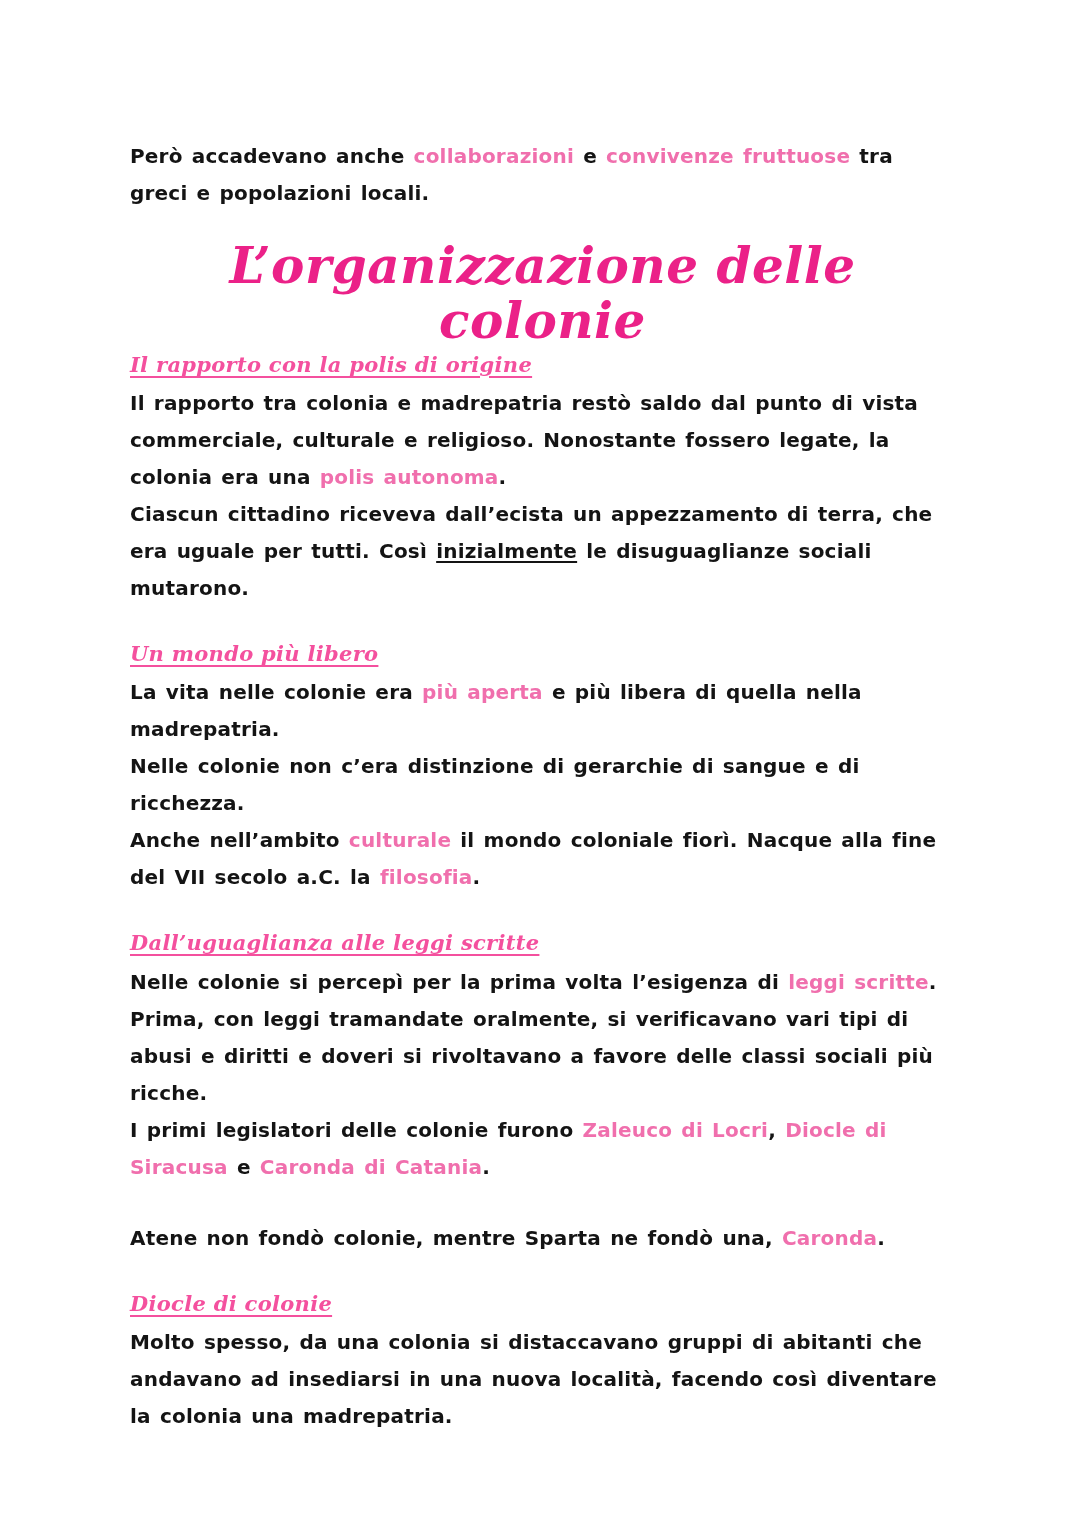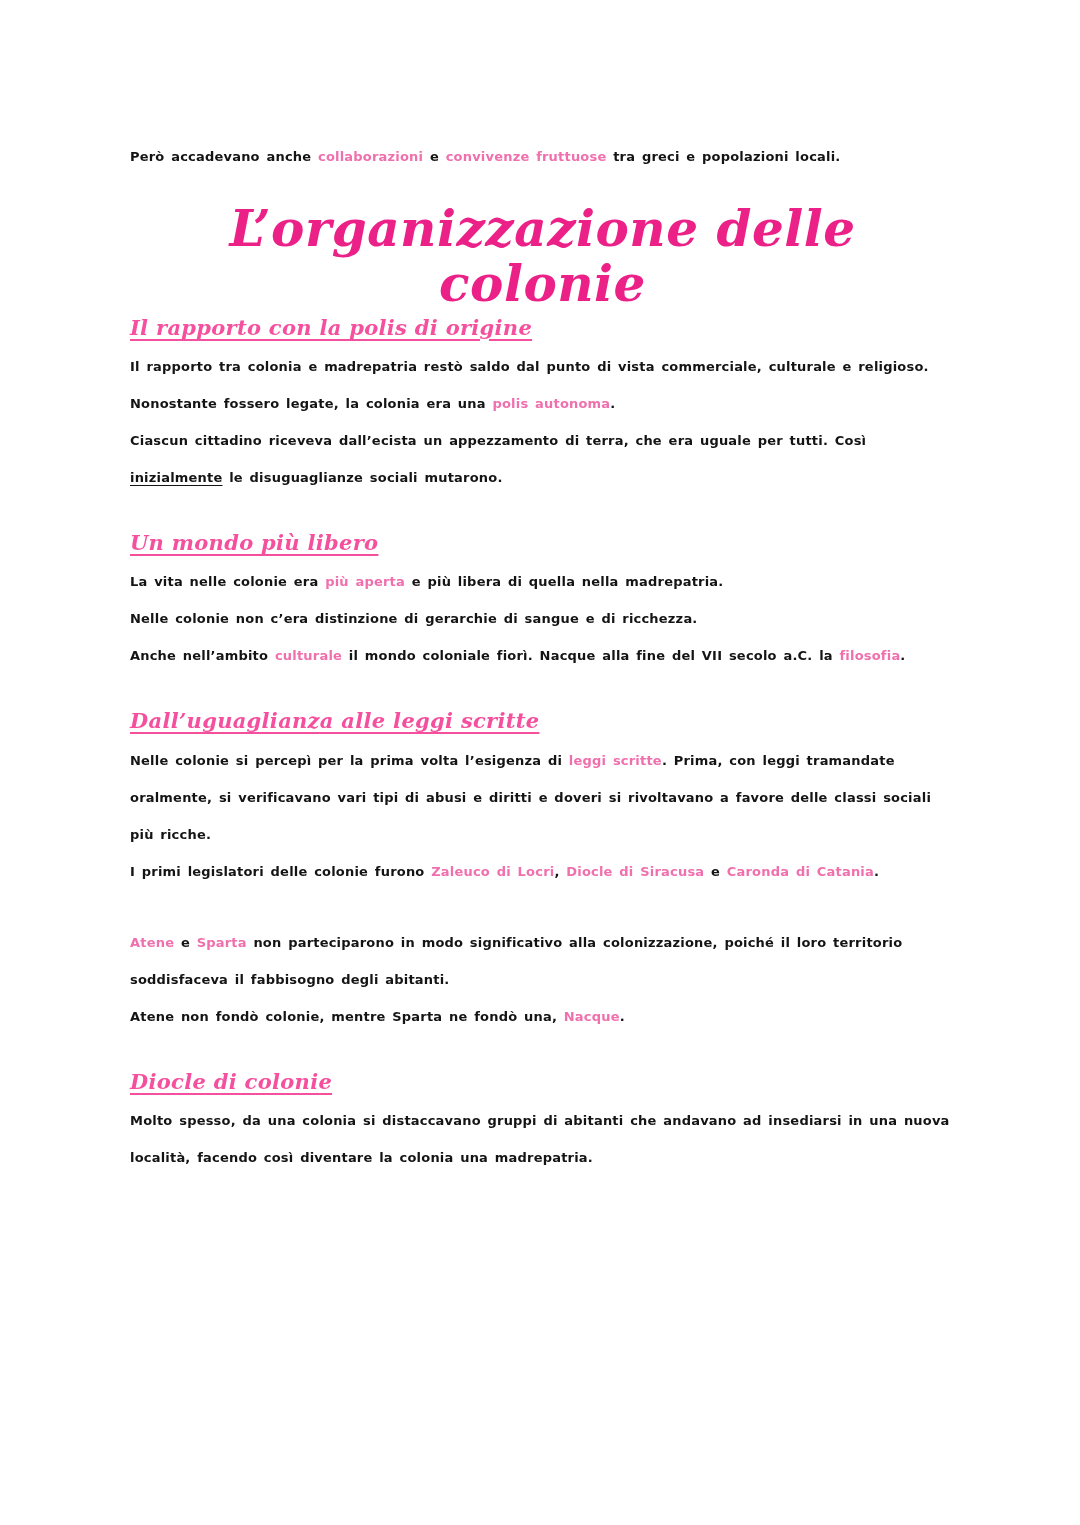--- a/index.html
+++ b/index.html
@@ -13,21 +13,21 @@
   .page{
     width:1080px;
     min-height:1525px;
     background:#ffffff;
     padding:138px 125px 60px 130px;
     font-family:"DejaVu Sans","Liberation Sans",sans-serif;
     font-weight:700;
     color:var(--ink);
   }
   .para{
-    font-size:13px;
+    font-size:20px;
     line-height:37px;
     margin:0;
     letter-spacing:.2px;
     word-spacing:2px;
   }
   .run-pink{color:var(--hl-pink);}
   .run-underline{text-decoration:underline;text-underline-offset:3px;}
   .title{
     font-family:"DejaVu Serif","Liberation Serif",serif;
     font-style:italic;
@@ -74,20 +74,20 @@
 
   <section class="section">
     <h2 class="heading">Un mondo più libero</h2>
   <p class="para"><span>La vita nelle colonie era </span><span class="run-pink">più aperta</span><span> e più libera di quella nella madrepatria.</span></p><p class="para"><span>Nelle colonie non c’era distinzione di gerarchie di sangue e di ricchezza.</span></p><p class="para"><span>Anche nell’ambito </span><span class="run-pink">culturale</span><span> il mondo coloniale fiorì. Nacque alla fine del VII secolo a.C. la </span><span class="run-pink">filosofia</span><span>.</span></p></section>
 
   <section class="section">
     <h2 class="heading">Dall’uguaglianza alle leggi scritte</h2>
   <p class="para"><span>Nelle colonie si percepì per la prima volta l’esigenza di </span><span class="run-pink">leggi scritte</span><span>. Prima, con leggi tramandate oralmente, si verificavano vari tipi di abusi e diritti e doveri si rivoltavano a favore delle classi sociali più ricche.</span></p><p class="para"><span>I primi legislatori delle colonie furono </span><span class="run-pink">Zaleuco di Locri</span><span>, </span><span class="run-pink">Diocle di Siracusa</span><span> e </span><span class="run-pink">Caronda di Catania</span><span>.</span></p></section>
 
   <section class="section">
-  <p class="para"><span class="run-pink">Atene</span><span> e </span><span class="run-pink">Sparta</span><span> non parteciparono in modo significativo alla colonizzazione, poiché il loro territorio soddisfaceva il fabbisogno degli abitanti.</span></p><p class="para"><span>Atene non fondò colonie, mentre Sparta ne fondò una, </span><span class="run-pink">Nacque</span><span>.</span></p></section>
+  <p class="para"><span>Atene non fondò colonie, mentre Sparta ne fondò una, </span><span class="run-pink">Caronda</span><span>.</span></p></section>
 
   <section class="section">
     <h2 class="heading">Diocle di colonie</h2>
   <p class="para"><span>Molto spesso, da una colonia si distaccavano gruppi di abitanti che andavano ad insediarsi in una nuova località, facendo così diventare la colonia una madrepatria.</span></p></section>
 </div>
 
 </div>
 
 </body></html>

